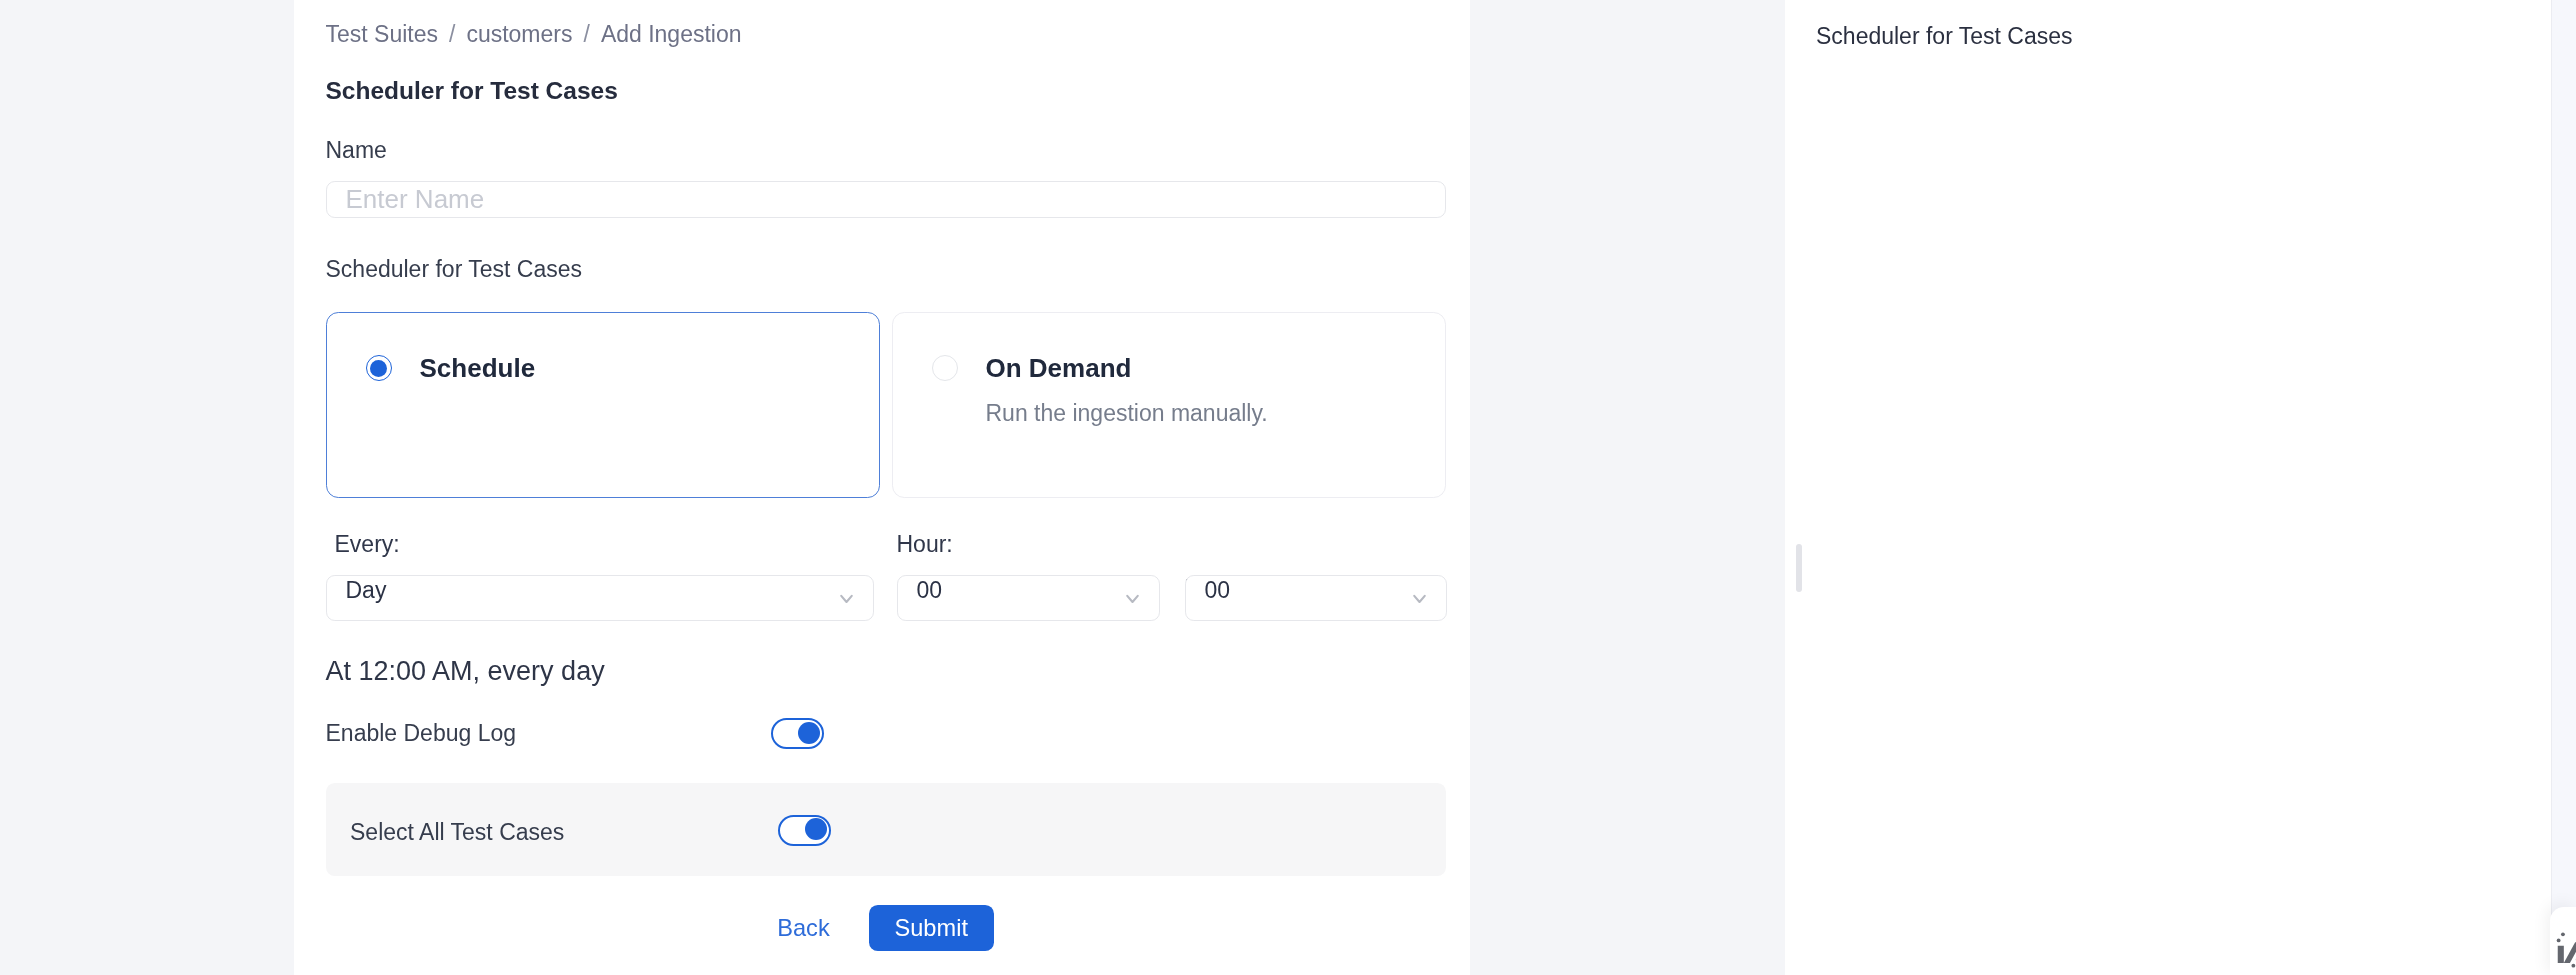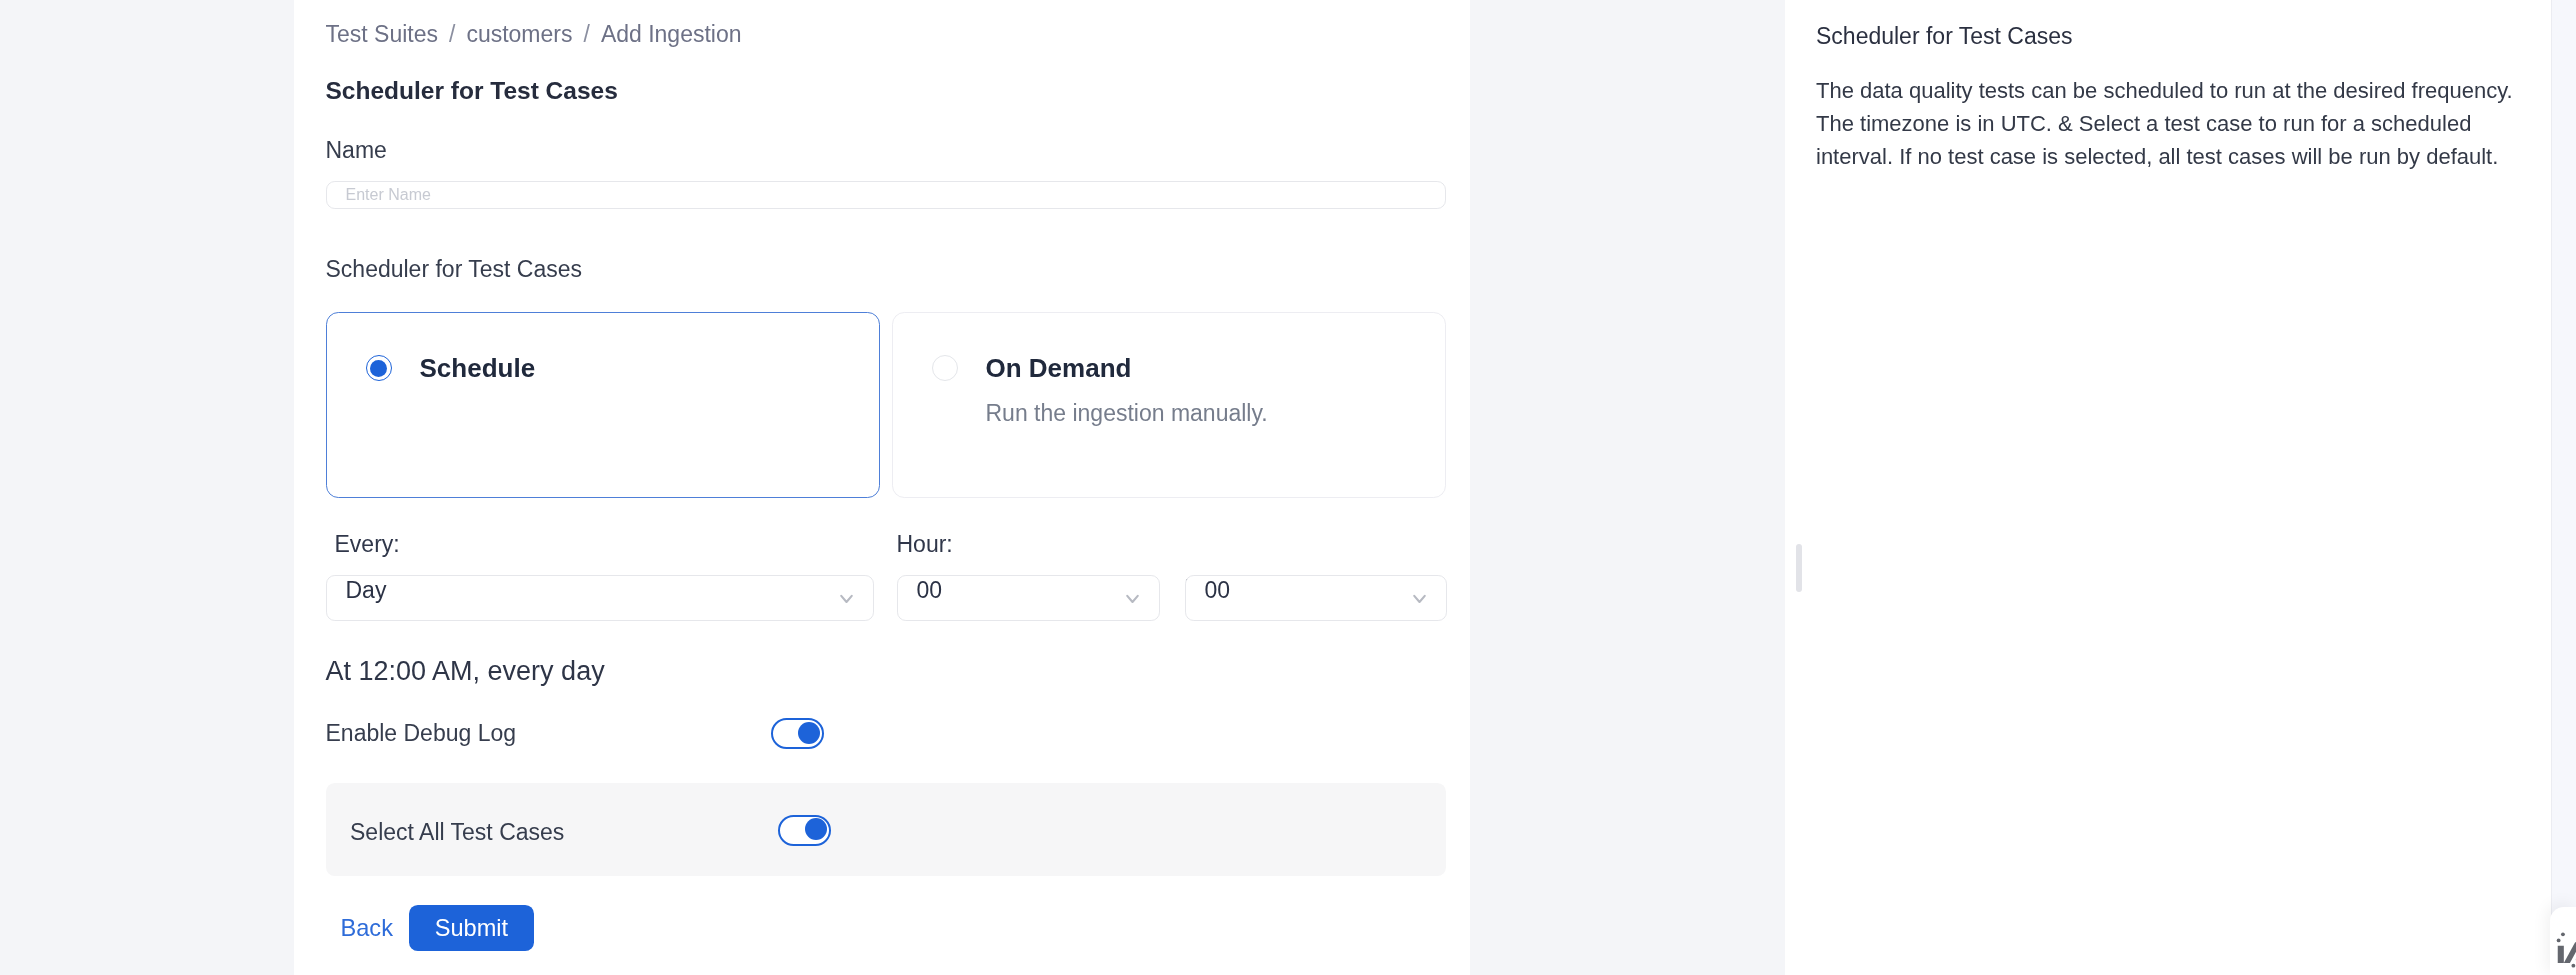--- a/index.html
+++ b/index.html
@@ -24,23 +24,23 @@
   .breadcrumb { position: absolute; top: 21px; left: 0; font-size: 23px; color: #6d7186; display: flex; align-items: center; gap: 11px; }
   .breadcrumb .crumb { cursor: pointer; }
   .breadcrumb .sep { color: #8b8fa0; }
 
   
   .page-title { position: absolute; top: 77px; left: 0; font-size: 24.5px; font-weight: 700; color: #262c3d; }
   .field-label { position: absolute; left: 0; font-size: 23px; color: #363d4d; }
 
   
   .text-input {
-    position: absolute; top: 181px; left: 0; width: 1120px; height: 28px;
+    position: absolute; top: 181px; left: 0; width: 1120px; height: 37px;
     border: 1.8px solid #e6e7eb; border-radius: 8.8px; background: #fff;
-    font-size: 16px; color: #2a3143; padding: 0 19px;
+    font-size: 26px; color: #2a3143; padding: 0 19px;
     font-family: "Liberation Sans", sans-serif; outline: none;
   }
   .text-input::placeholder { color: #c7cad2; }
 
   
   .cards { position: absolute; top: 312px; left: 0; width: 1120px; height: 186px; display: flex; gap: 12px; }
   .option-card {
     flex: 1; position: relative; background: #fff;
     border: 1.8px solid #ededf2; border-radius: 12.3px; cursor: pointer;
   }
@@ -84,21 +84,21 @@
   .debug-row .switch { left: 445px; top: 0; }
 
   .gray-box {
     position: absolute; top: 783px; left: 0; width: 1120px; height: 93px;
     background: #f6f6f7; border-radius: 8.8px;
   }
   .gray-box .row-label { position: absolute; left: 24.5px; top: 36px; font-size: 23px; color: #363d4d; }
   .gray-box .switch { left: 452px; top: 31.5px; }
 
   
-  .actions { position: absolute; top: 905px; left: 15px; width: 1120px; height: 46px; display: flex; justify-content: flex-start; align-items: center; gap: 16px; }
+  .actions { position: absolute; top: 905px; left: 0; width: 1120px; height: 46px; display: flex; justify-content: center; align-items: center; gap: 39px; }
   .back-link { font-size: 23.6px; color: #2e6cd9; cursor: pointer; background: none; border: none; font-family: "Liberation Sans", sans-serif; }
   .submit-btn {
     width: 125px; height: 46px; border: none; border-radius: 8.8px;
     background: #1d63d9; color: #ffffff; font-size: 23.6px; cursor: pointer;
     font-family: "Liberation Sans", sans-serif;
   }
 
   
   .drag-handle { position: absolute; left: 11.4px; top: 544px; width: 6.1px; height: 48px; border-radius: 3.5px; background: #e2e3e8; cursor: col-resize; }
   .help-inner { position: absolute; left: 31px; top: 23px; width: 718px; }
@@ -203,21 +203,20 @@
 
     </div>
   </div>
 
   <div class="mid-gutter"></div>
 
   <div class="right-panel">
     <div class="drag-handle"></div>
     <div class="help-inner">
       <div class="help-title">Scheduler for Test Cases</div>
-      <div class="help-desc">The data quality tests can be scheduled to run at the desired frequency. The timezone is in UTC. &amp; Select a test case to run for a scheduled interval. If no test case is selected, all test cases will be run by default.</div>
     </div>
   </div>
 
   <div class="right-strip"></div>
 
   <div class="corner-card">
     <span>
       <svg width="40" height="40" viewBox="0 0 46 46" fill="#64676e">
         <circle cx="3" cy="12" r="2.2"></circle>
         <circle cx="8" cy="5" r="2.2"></circle>

